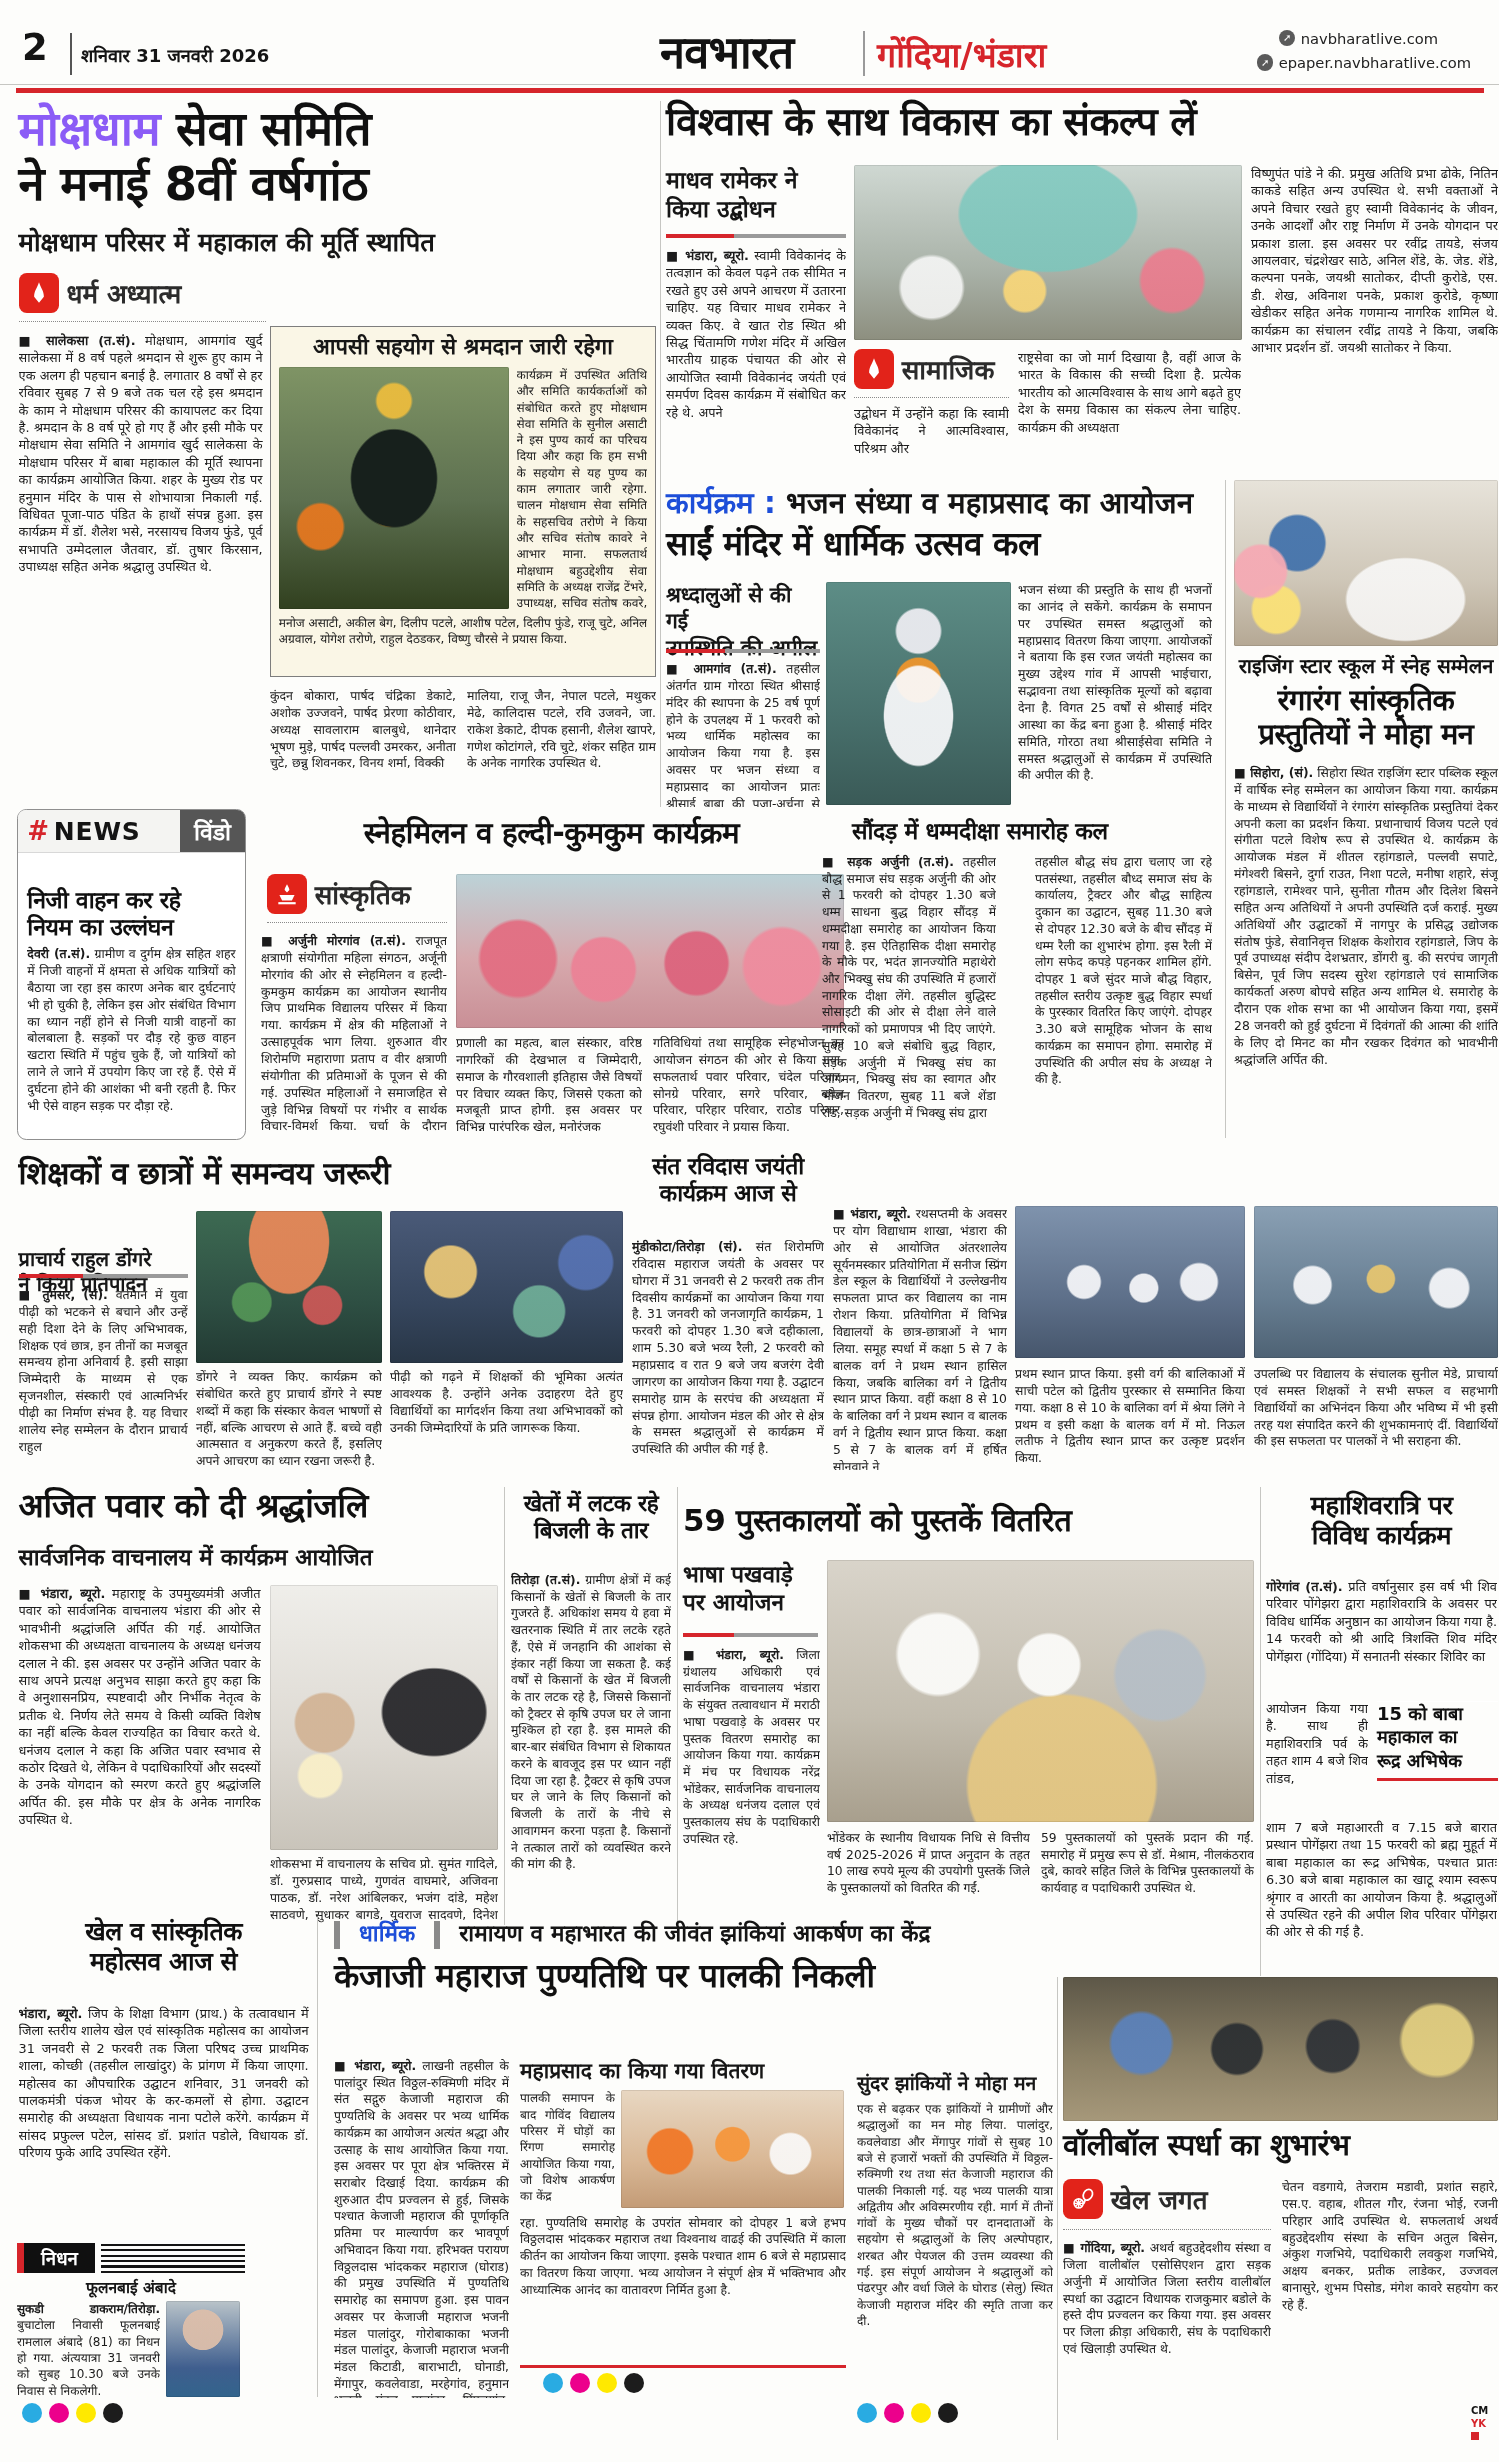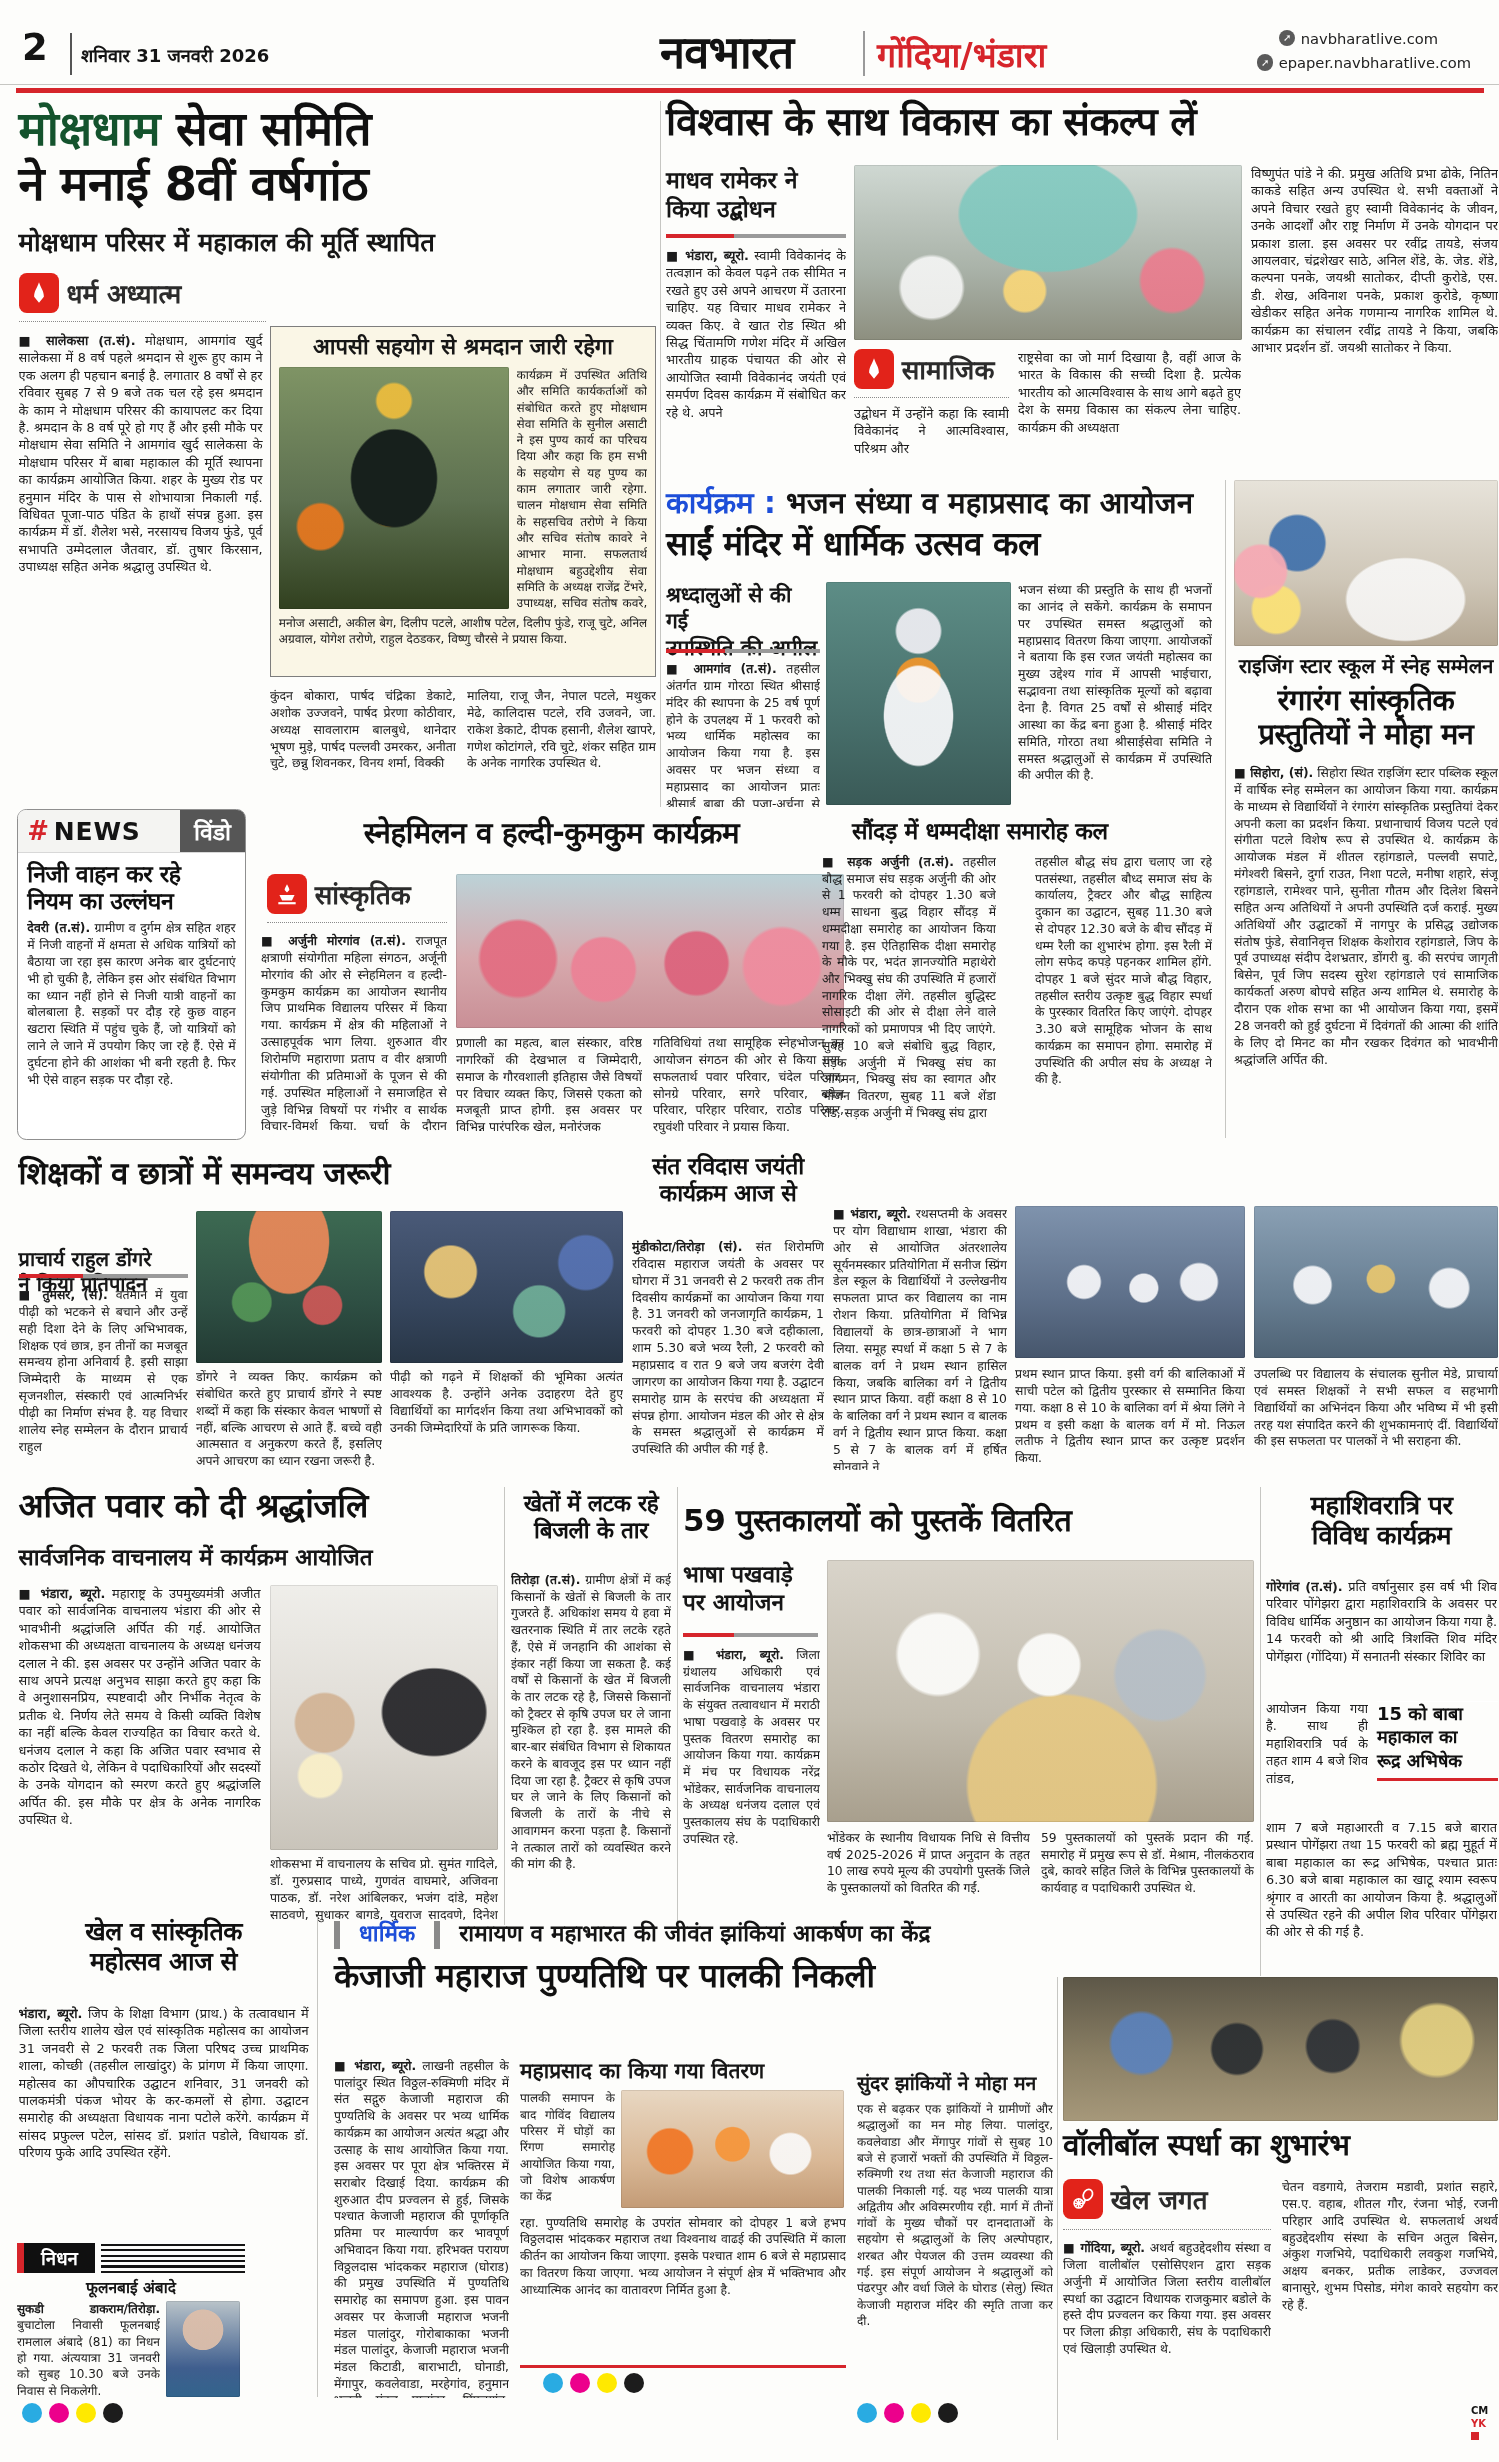--- a/index.html
+++ b/index.html
@@ -52,21 +52,21 @@
     <span>navbharatlive.com</span>
   </div>
   <div class="abs linkrow" style="left:1257px;top:54px;">
     <span class="gicon">➚</span>
     <span>epaper.navbharatlive.com</span>
   </div>
   <div class="hair" style="left:0;top:84px;width:1499px;height:0.8px;"></div>
   <div class="abs" style="left:15.5px;top:88px;width:1468px;height:4.7px;background:#d6252b;"></div>
 
   <div class="abs hl" style="left:18.6px;top:101px;width:636px;font-size:47px;">
-    <div><span style="color:#14532d;">मोक्षधाम</span><span> सेवा समिति</span></div>
+    <div><span style="color:#8b5cf6;">मोक्षधाम</span><span> सेवा समिति</span></div>
     <div>ने मनाई 8वीं वर्षगांठ</div>
   </div>
   <div class="abs sub" style="left:18.6px;top:227px;width:636px;font-size:25.6px;">मोक्षधाम परिसर में महाकाल की मूर्ति स्थापित</div>
   <div class="abs badge" style="left:18.6px;top:273px;">
     <span class="sicon">
       <svg width="26" height="26" viewBox="0 0 24 24">
           <path d="M12 2 C10 8 7.5 10 7.5 15.5 L12 21 L16.5 15.5 C16.5 10 14 8 12 2 Z" fill="#fff"></path>
         </svg>
     </span>
     <span class="blabel">धर्म अध्यात्म</span>
@@ -159,21 +159,21 @@
   </div>
 
   <div class="abs newsbox" style="left:17px;top:809px;width:227px;height:329px;">
     <div class="nb-head">
       <div class="nb-left">
         <span style="color:#d6252b;font-weight:800;font-size:26px;">#</span>
         <span style="font-weight:800;font-size:25px;letter-spacing:0.8px;">NEWS</span>
       </div>
       <div class="nb-tab">विंडो</div>
     </div>
-    <div class="hl" style="font-size:23px;padding:7.8px 9.3px 3.1px;">
+    <div class="hl" style="font-size:23px;padding:7.8px 9.3px 3.1px;margin-top:26px;">
       <div>निजी वाहन कर रहे</div>
       <div>नियम का उल्लंघन</div>
     </div>
     <div class="body" style="font-size:12.4px;padding:1.6px 9.3px;height:211px;">
       <b>देवरी (त.सं).</b> <span>ग्रामीण व दुर्गम क्षेत्र सहित शहर में निजी वाहनों में क्षमता से अधिक यात्रियों को बैठाया जा रहा इस कारण अनेक बार दुर्घटनाएं भी हो चुकी है, लेकिन इस ओर संबंधित विभाग का ध्यान नहीं होने से निजी यात्री वाहनों का बोलबाला है. सड़कों पर दौड़ रहे कुछ वाहन खटारा स्थिति में पहुंच चुके हैं, जो यात्रियों को लाने ले जाने में उपयोग किए जा रहे हैं. ऐसे में दुर्घटना होने की आशंका भी बनी रहती है. फिर भी ऐसे वाहन सड़क पर दौड़ा रहे.</span>
     </div>
   </div>
 
   <div class="abs hl" style="left:259px;top:816px;width:585px;font-size:29.5px;text-align:center;">स्नेहमिलन व हल्दी-कुमकुम कार्यक्रम</div>
   <div class="abs badge" style="left:267px;top:874px;">

